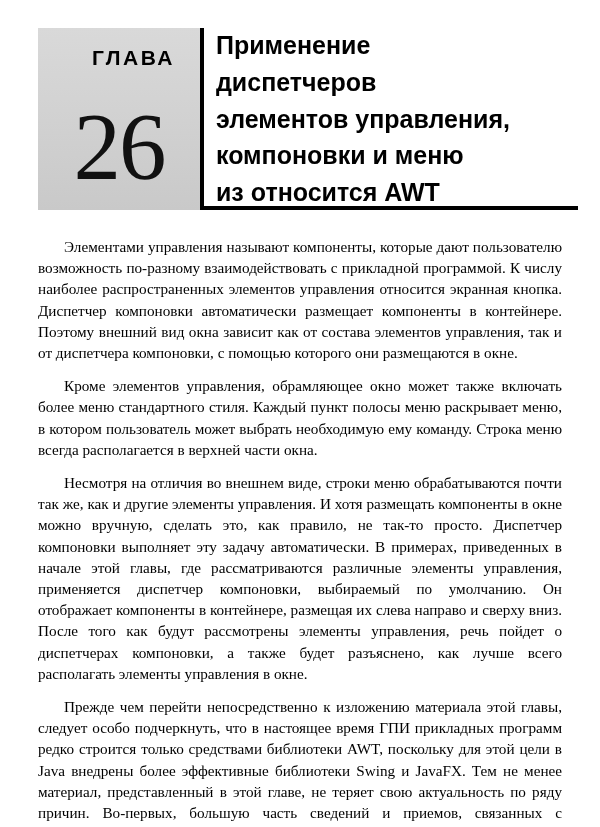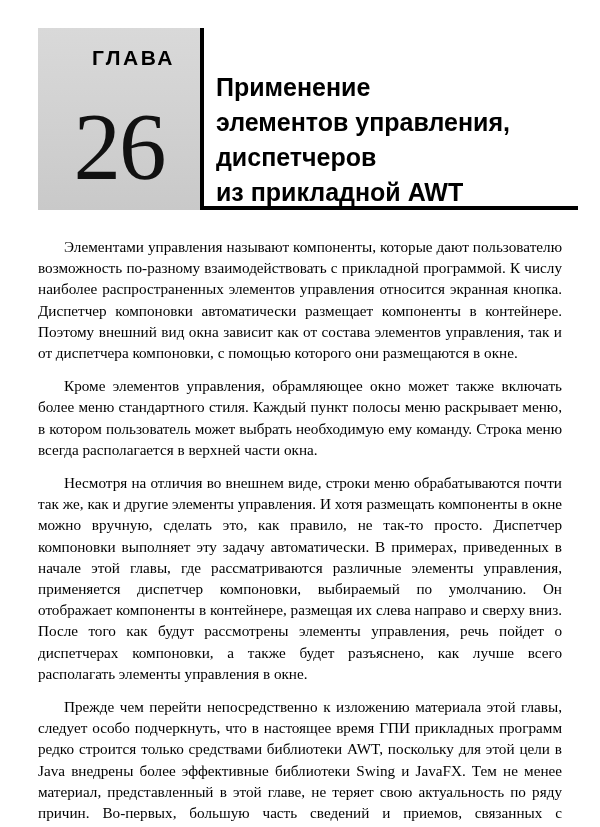--- a/index.html
+++ b/index.html
@@ -59,21 +59,21 @@
     width: 4px;
     flex: 0 0 4px;
     background: #000;
     margin: 0 0 0 0;
   }
   .chapter-title {
     flex: 1 1 auto;
     padding-left: 12px;
     display: flex;
     flex-direction: column;
-    justify-content: flex-end;
+    justify-content: space-between;
   }
   .chapter-title .line {
     font-family: "Liberation Sans", sans-serif;
     font-weight: bold;
     font-size: 25px;
     line-height: 35px;
     color: #000;
     white-space: nowrap;
   }
   .title-underline {
@@ -109,23 +109,24 @@
 <div class="page">
 
   <div class="chapter-header">
     <div class="chapter-left">
       <div class="chapter-word">ГЛАВА</div>
       <div class="chapter-number">26</div>
     </div>
     <div class="chapter-rule"></div>
     <div class="chapter-title">
       <div class="line">Применение</div>
+      <div class="line">диспетчеров</div>
       <div class="line">элементов управления,</div>
-      <div class="line">диспетчеров</div>
-      <div class="line">из прикладной AWT</div>
+      <div class="line">компоновки и меню</div>
+      <div class="line">из относится AWT</div>
     </div>
     <div class="title-underline"></div>
   </div>
 
   <div class="body-text">
     <p>Элементами управления называют компоненты, которые дают пользователю возможность по-разному взаимодействовать с прикладной программой. К числу наиболее распространенных элементов управления относится экранная кнопка. Диспетчер компоновки автоматически размещает компоненты в контейнере. Поэтому внешний вид окна зависит как от состава элементов управления, так и от диспетчера компоновки, с помощью которого они размещаются в окне.</p>
     <p>Кроме элементов управления, обрамляющее окно может также включать более меню стандартного стиля. Каждый пункт полосы меню раскрывает меню, в котором пользователь может выбрать необходимую ему команду. Строка меню всегда располагается в верхней части окна.</p>
     <p>Несмотря на отличия во внешнем виде, строки меню обрабатываются почти так же, как и другие элементы управления. И хотя размещать компоненты в окне можно вручную, сделать это, как правило, не так-то просто. Диспетчер компоновки выполняет эту задачу автоматически. В примерах, приведенных в начале этой главы, где рассматриваются различные элементы управления, применяется диспетчер компоновки, выбираемый по умолчанию. Он отображает компоненты в контейнере, размещая их слева направо и сверху вниз. После того как будут рассмотрены элементы управления, речь пойдет о диспетчерах компоновки, а также будет разъяснено, как лучше всего располагать элементы управления в окне.</p>
     <p>Прежде чем перейти непосредственно к изложению материала этой главы, следует особо подчеркнуть, что в настоящее время ГПИ прикладных программ редко строится только средствами библиотеки AWT, поскольку для этой цели в Java внедрены более эффективные библиотеки Swing и JavaFX. Тем не менее материал, представленный в этой главе, не теряет свою актуальность по ряду причин. Во-первых, большую часть сведений и приемов, связанных с элементами управления и обработкой событий, можно распространить и на другие библиотеки Java, предназначенные для построения ГПИ. (Как упоминалось в предыдущей главе, библиотека Swing построена на основе библиотеки AWT.) Во-вторых, обсуждаемые здесь диспетчеры компоновки могут применяться и в библиотеке Swing. В-третьих,</p>
   </div>

